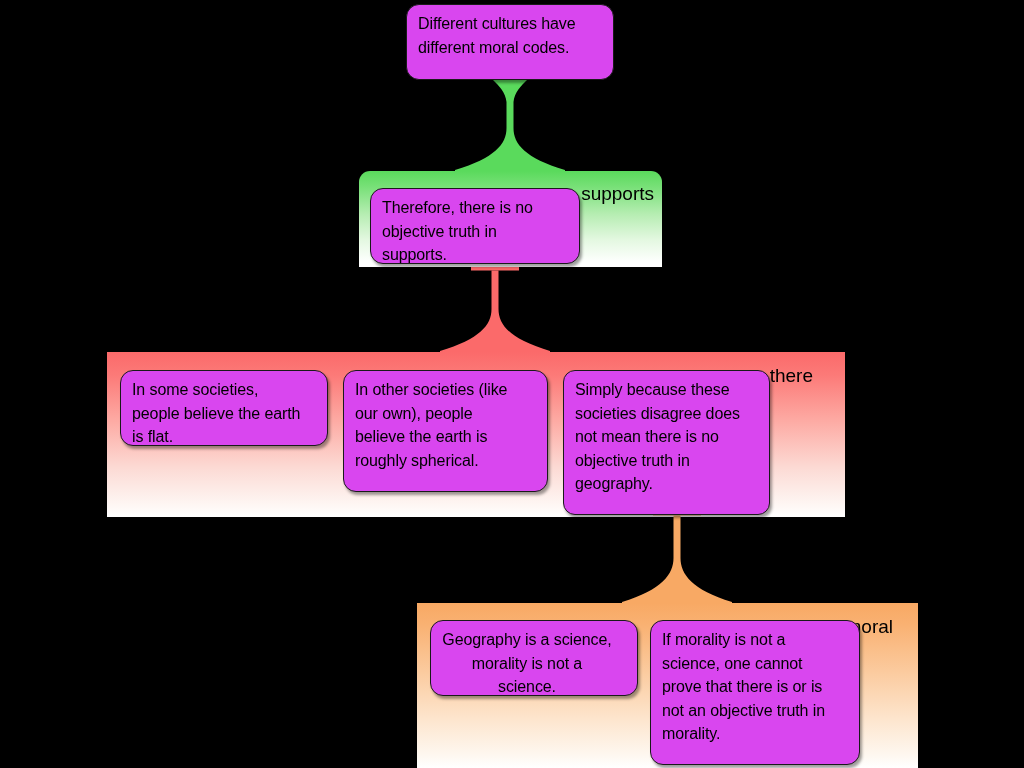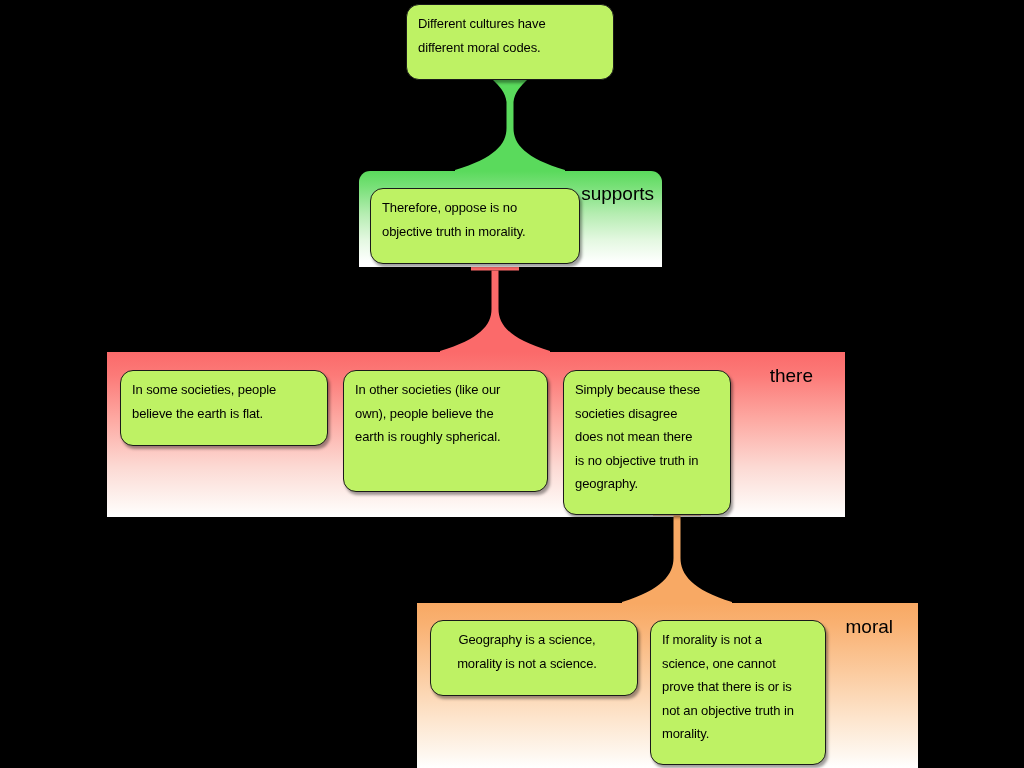--- a/index.html
+++ b/index.html
@@ -13,26 +13,26 @@
     height: 768px;
     background: #000000;
     overflow: hidden;
     font-family: "Liberation Sans", sans-serif;
   }
 
   
   .claim {
     position: absolute;
     box-sizing: border-box;
-    background: #bef264;
+    background: #d946ef;
     border: 1px solid #1a1a1a;
     border-radius: 13px;
     box-shadow: 2px 3px 3px rgba(0,0,0,0.38);
     color: #000000;
-    font-size: 13px;
+    font-size: 16px;
     line-height: 23.5px;
     padding: 7px 25px 8px 11px;
     letter-spacing: -0.1px;
   }
 
   
   .panel {
     position: absolute;
     box-sizing: border-box;
     overflow: visible;
@@ -104,25 +104,25 @@
     </svg>
   </div>
 
   <div class="panel rebut" style="left:417px; top:603px; width:501px; height:165px;">
     <div class="panel-bg"></div>
     <div class="panel-label" style="right:25px; top:16px;">moral</div>
   </div>
 
   <div class="claim" style="left:406px; top:4px; width:208px; height:76px;">Different cultures have different moral codes.</div>
 
-  <div class="claim" style="left:370px; top:188px; width:210px; height:76px;">Therefore, oppose is no objective truth in morality.</div>
+  <div class="claim" style="left:370px; top:188px; width:210px; height:76px;">Therefore, there is no objective truth in supports.</div>
 
   <div class="claim" style="left:343px; top:370px; width:205px; height:122px;">In other societies (like our own), people believe the earth is roughly spherical.</div>
 
   <div class="claim" style="left:120px; top:370px; width:208px; height:76px;">In some societies, people believe the earth is flat.</div>
 
-  <div class="claim" style="left:563px; top:370px; width:168px; height:145px;">Simply because these societies disagree does not mean there is no objective truth in geography.</div>
+  <div class="claim" style="left:563px; top:370px; width:207px; height:145px;border-radius:12px;">Simply because these societies disagree does not mean there is no objective truth in geography.</div>
 
   <div class="claim" style="left:430px; top:620px; width:208px; height:76px;text-align:center;">Geography is a science, morality is not a science.</div>
 
-  <div class="claim" style="left:650px; top:620px; width:176px; height:145px;">If morality is not a science, one cannot prove that there is or is not an objective truth in morality.</div>
+  <div class="claim" style="left:650px; top:620px; width:210px; height:145px;">If morality is not a science, one cannot prove that there is or is not an objective truth in morality.</div>
 
 </div>
 
 </body></html>

